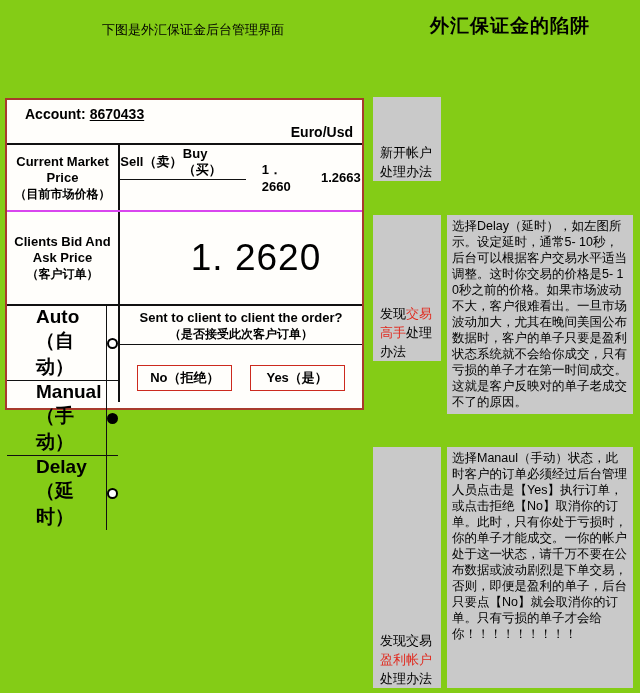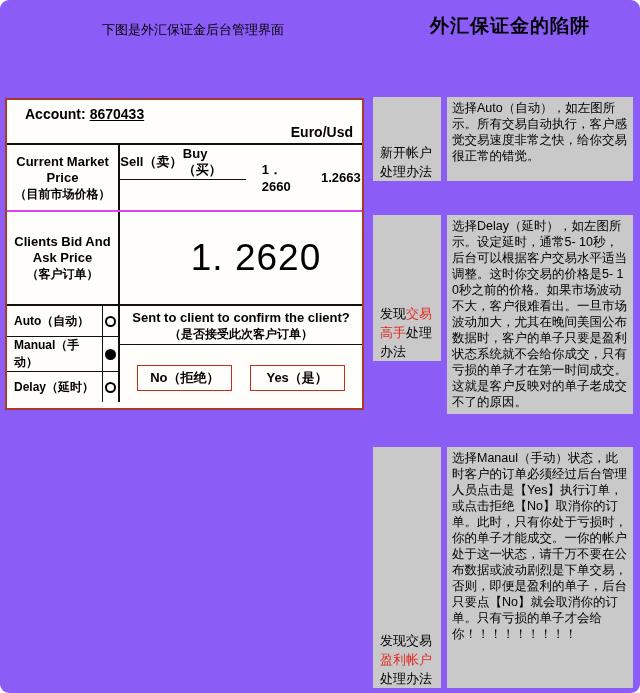--- a/index.html
+++ b/index.html
@@ -4,21 +4,21 @@
 <style>
   :root{
     --panel-border:#a83a2c;
     --btn-border:#cc2a1e;
     --red:#e02b20;
     --gray:#c9c9c9;
   }
   *{margin:0;padding:0;box-sizing:border-box;}
   html,body{background:#fff;}
   body{font-family:"Liberation Sans","DejaVu Sans",sans-serif;color:#000;}
-  .page{position:relative;width:640px;height:693px;background:#8b5cf6;overflow:hidden;border-radius:9px;}
+  .page{position:relative;width:640px;height:693px;background:#84cc16;overflow:hidden;}
 
   
   .caption{position:absolute;left:102px;top:21px;font-size:13px;}
   .title{position:absolute;left:430px;top:13px;font-size:19px;font-weight:bold;letter-spacing:1px;}
 
   
   .panel{position:absolute;left:5px;top:98px;width:359px;height:312px;
          border:2px solid var(--panel-border);background:#fffefb;}
   .panel-header{position:relative;height:45px;border-bottom:2px solid #111;}
   .account-line{position:absolute;left:18px;top:6px;font-size:14px;font-weight:bold;}
@@ -43,21 +43,21 @@
   .mkt-values > div{flex:1;display:flex;align-items:center;justify-content:center;
                     font-weight:bold;font-size:13px;padding-left:16px;}
 
   .big-price{flex:1;display:flex;align-items:center;justify-content:center;
              font-size:37px;letter-spacing:1px;padding-left:30px;}
 
   .modes-left{width:113px;border-right:2px solid #111;display:flex;flex-direction:column;}
   .mode-row{flex:1;display:flex;border-bottom:1px solid #111;}
   .mode-row:last-child{border-bottom:none;}
   .mode-label{width:96px;border-right:1px solid #111;display:flex;align-items:center;
-              padding-left:7px;font-weight:bold;font-size:12px;}
+              padding-left:23px;font-weight:bold;font-size:19px;margin-left:6px;}
   .mode-radio{flex:1;display:flex;align-items:center;justify-content:center;}
   .radio{width:11px;height:11px;border:2px solid #000;border-radius:50%;background:#fff;}
   .radio.filled{background:#000;}
 
   .confirm-area{flex:1;display:flex;flex-direction:column;}
   .q-block{padding-top:3px;text-align:center;font-weight:bold;}
   .q-en{font-size:13px;line-height:17px;}
   .q-zh{font-size:12px;line-height:16px;}
   .h-divider{height:1px;background:#111;margin-top:2px;}
   .btn-row{flex:1;display:flex;align-items:center;justify-content:space-evenly;padding-top:8px;}
@@ -133,39 +133,38 @@
         </div>
         <div class="mode-row">
           <div class="mode-label">Delay（延时）</div>
           <div class="mode-radio">
             <span class="radio"></span>
           </div>
         </div>
       </div>
       <div class="confirm-area">
         <div class="q-block">
-          <div class="q-en">Sent to client to confirm the client?</div>
+          <div class="q-en">Sent to client to client the order?</div>
           <div class="q-zh">（是否接受此次客户订单）</div>
         </div>
         <div class="h-divider"></div>
         <div class="btn-row">
           <button class="confirm-btn">No（拒绝）</button>
           <button class="confirm-btn">Yes（是）</button>
         </div>
       </div>
     </div>
 
   </div>
 
   <div class="sec-label s1l">
     <div class="wrap">
       <span>新开帐户处理办法</span><span class="lbl-red"></span><span></span>
     </div>
   </div>
-  <div class="sec-text s1t">选择Auto（自动），如左图所示。所有交易自动执行，客户感觉交易速度非常之快，给你交易很正常的错觉。</div>
 
   <div class="sec-label s2l">
     <div class="wrap">
       <span>发现</span><span class="lbl-red">交易高手</span><span>处理办法</span>
     </div>
   </div>
   <div class="sec-text s2t">选择Delay（延时），如左图所示。设定延时，通常5- 10秒，后台可以根据客户交易水平适当调整。这时你交易的价格是5- 10秒之前的价格。如果市场波动不大，客户很难看出。一旦市场波动加大，尤其在晚间美国公布数据时，客户的单子只要是盈利状态系统就不会给你成交，只有亏损的单子才在第一时间成交。这就是客户反映对的单子老成交不了的原因。</div>
 
   <div class="sec-label s3l">
     <div class="wrap">

